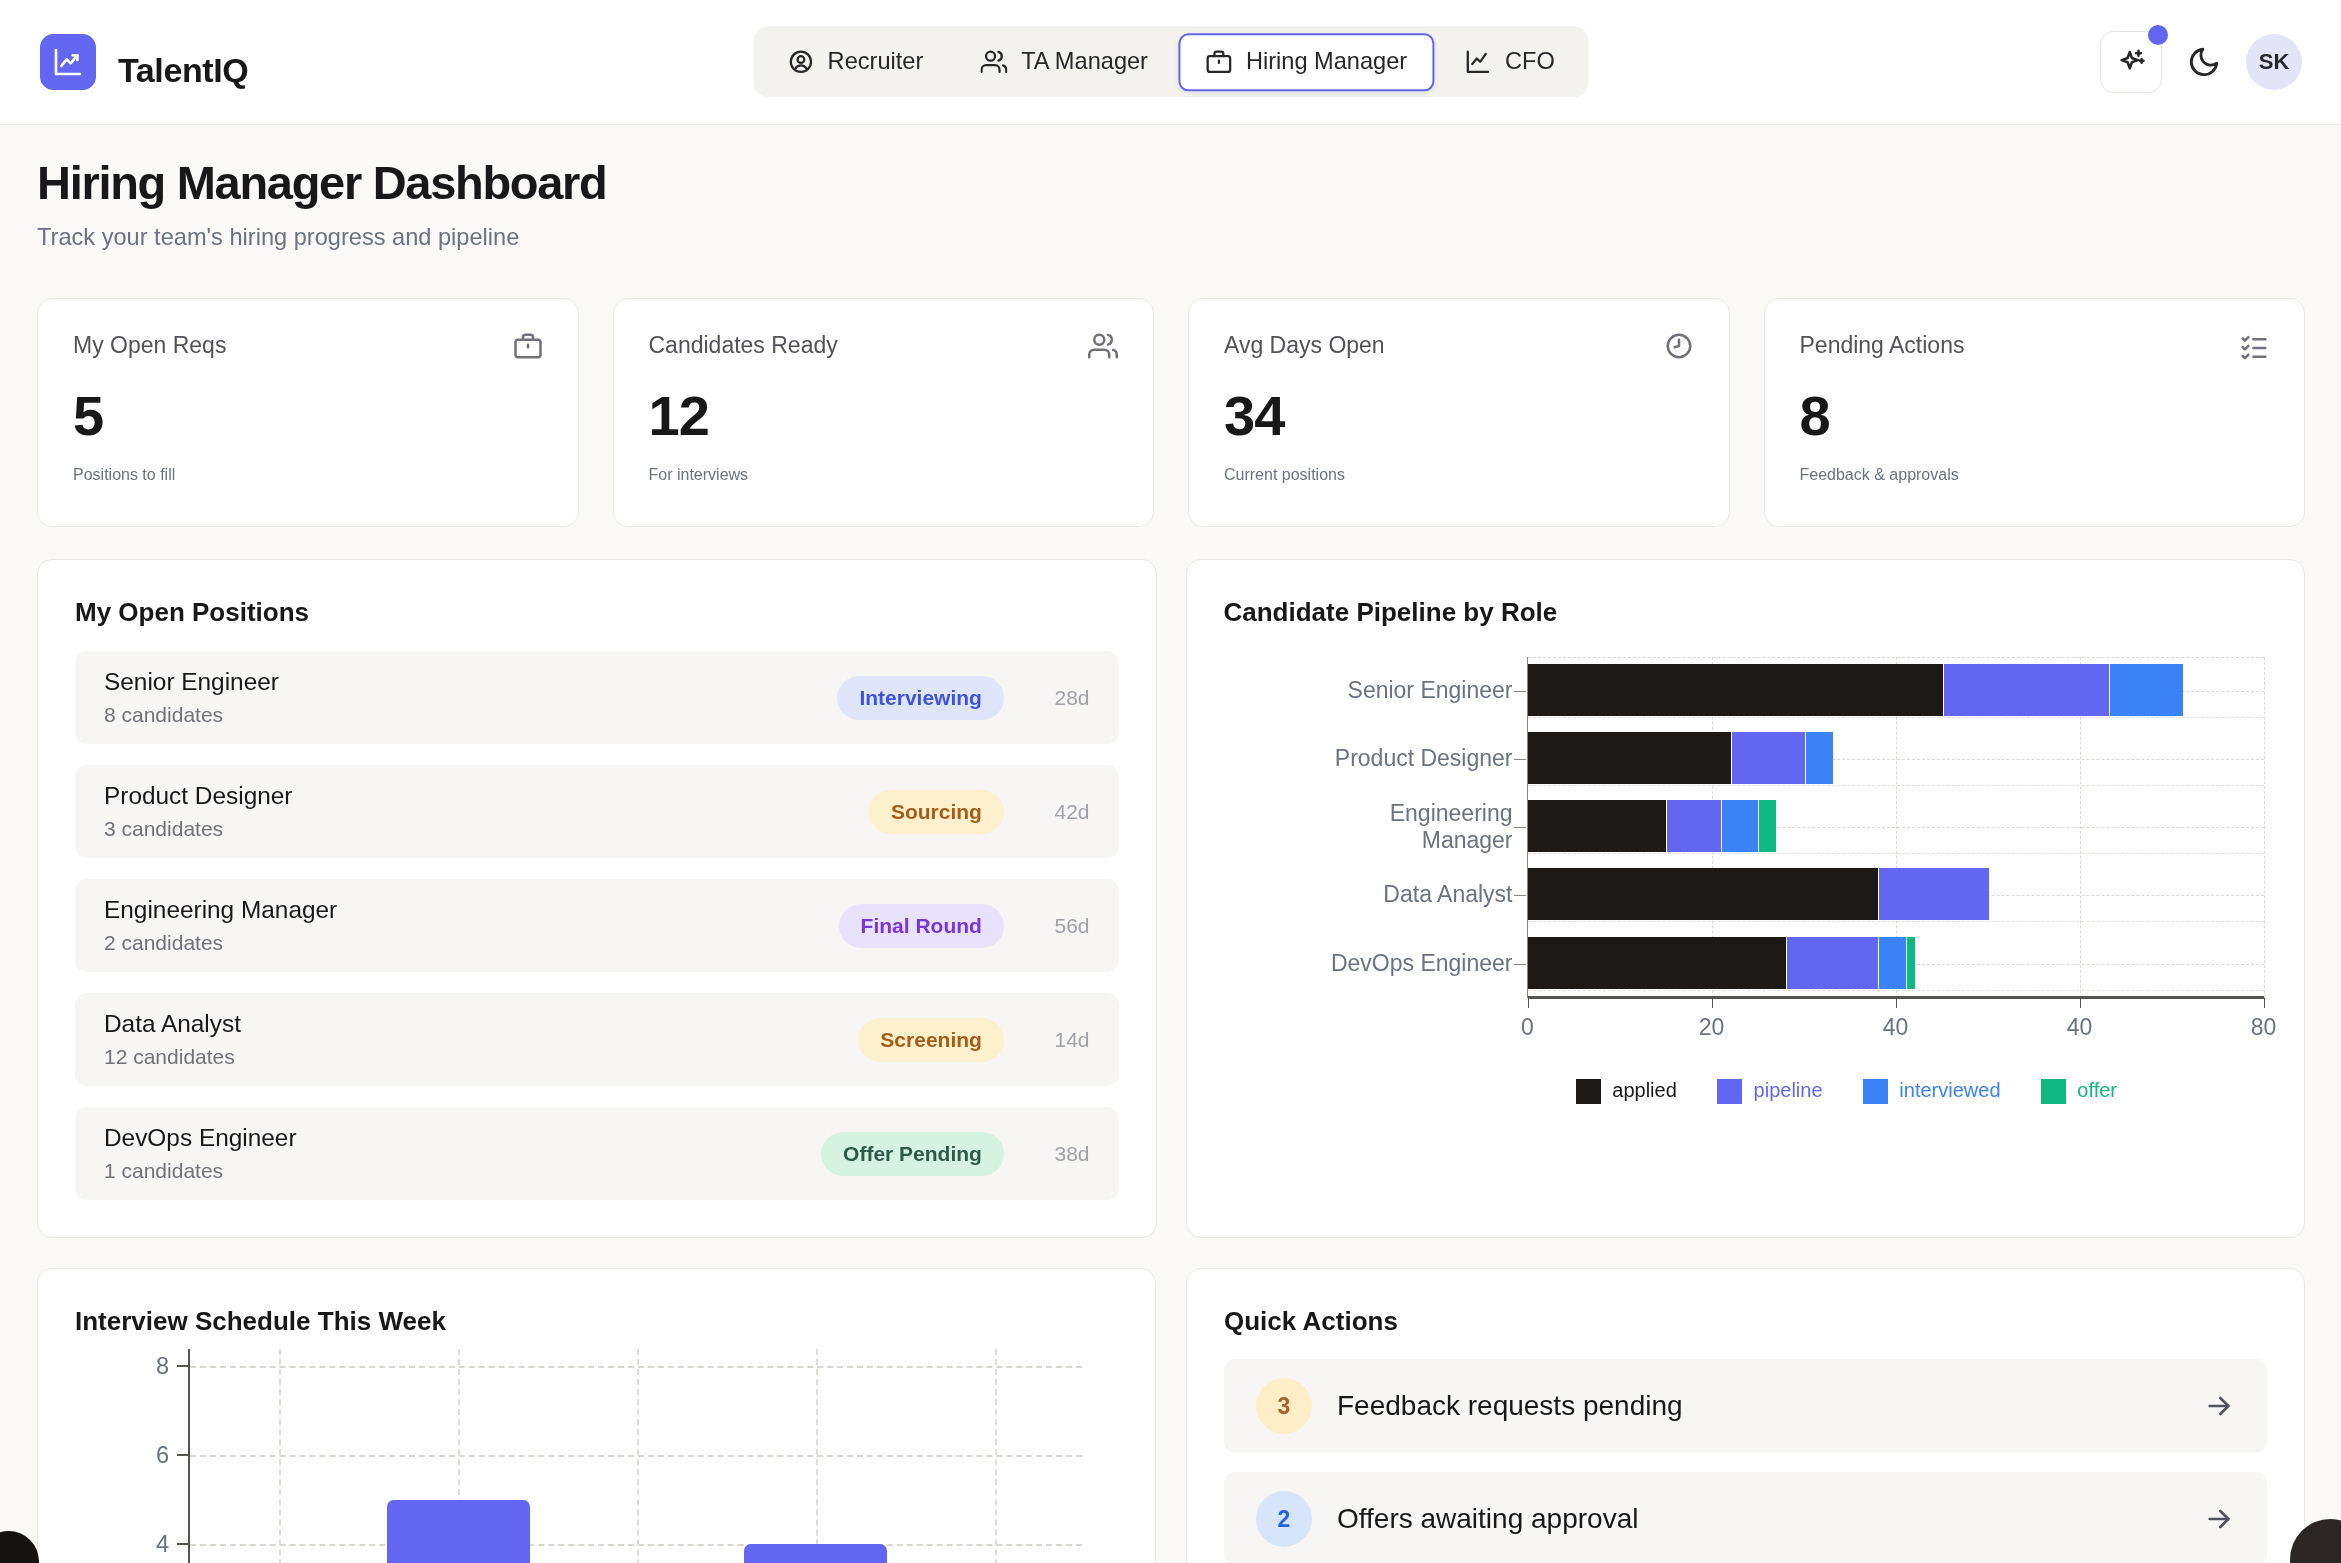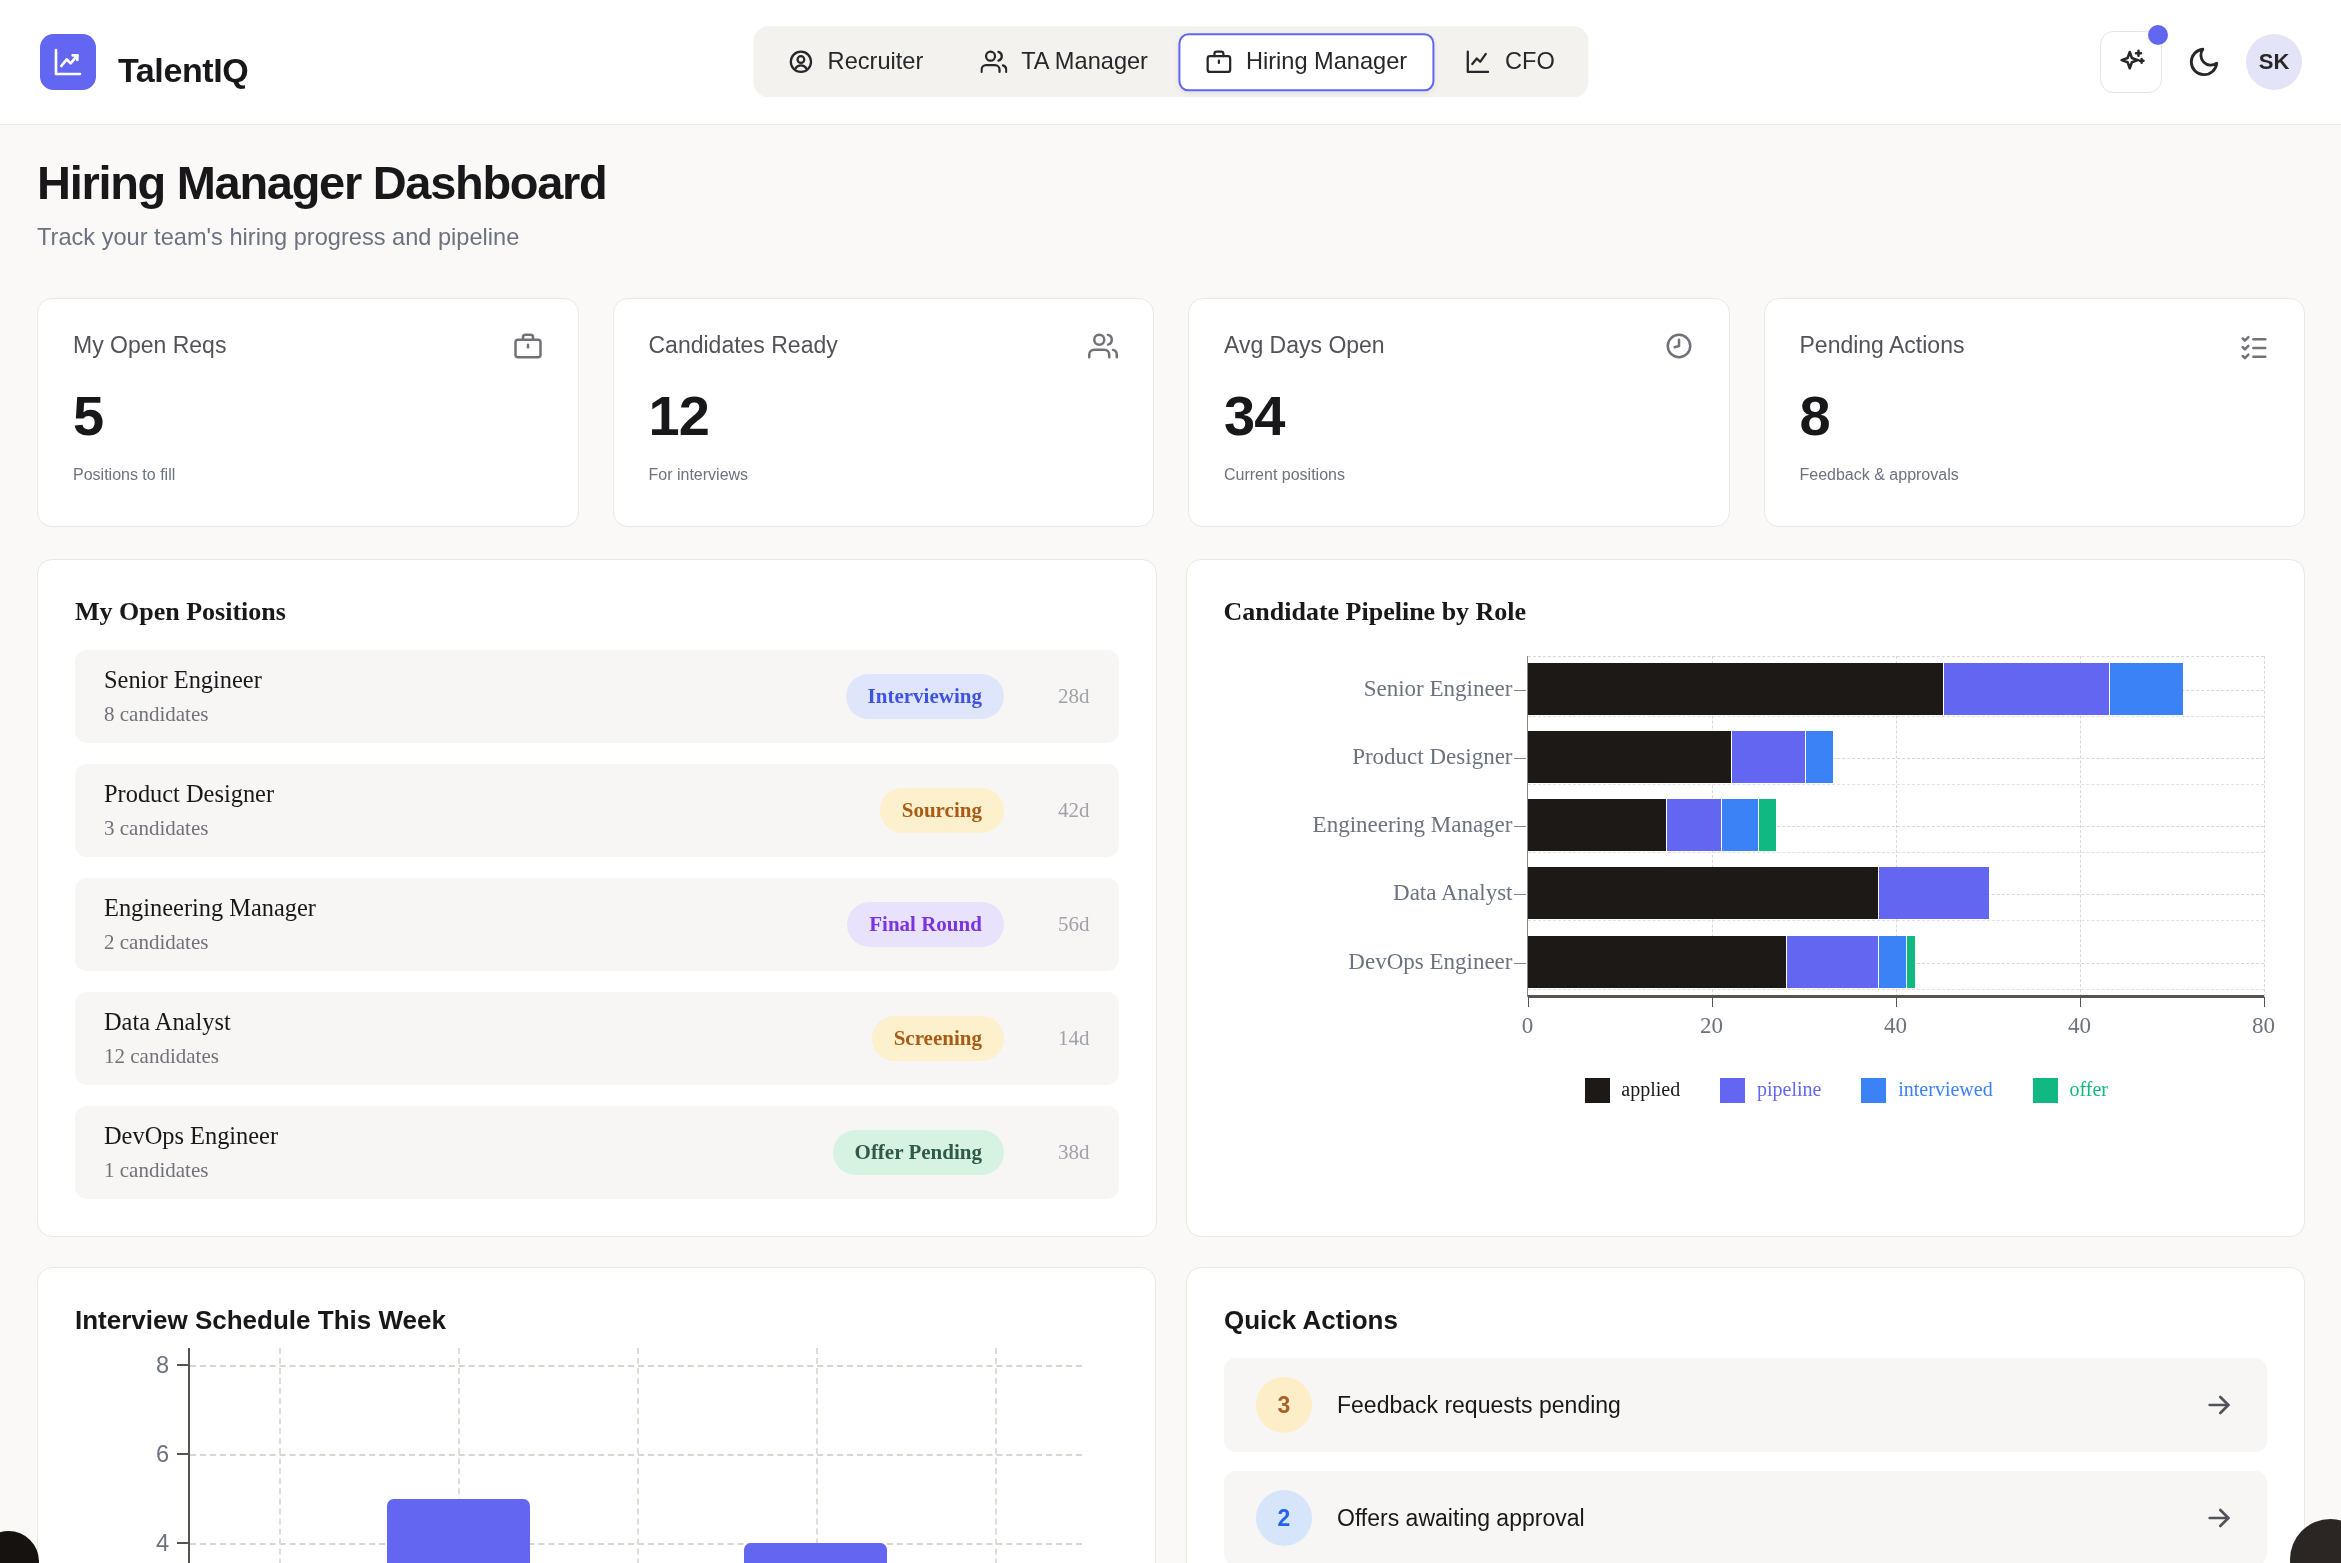--- a/index.html
+++ b/index.html
@@ -54,21 +54,21 @@
   .card, .panel {
     background:#ffffff; border:1.7px solid #eae8e4; border-radius:15px;
   }
   .card { padding:32px 35px; height:229px; }
   .card-head { display:flex; justify-content:space-between; align-items:center; }
   .card-label { font-size:23px; font-weight:500; color:#52525b; }
   .card-icon { color:#71717a; } .card-icon svg { width:30px; height:30px; }
   .card-value { font-size:56px; font-weight:700; margin-top:22px; letter-spacing:-0.8px; }
   .card-sub { font-size:16px; color:#6b7280; margin-top:18.5px; }
   
-  .main-row { display:grid; grid-template-columns:1fr 1fr; gap:29px; margin-top:32px; align-items:stretch;font-family:Liberation Serif, serif; }
+  .main-row { display:grid; grid-template-columns:1fr 1fr; gap:29px; margin-top:32px; align-items:stretch; }
   .panel { padding:37px; }
   .panel-title { font-size:26px; font-weight:600; }
   
   .pos-list { margin-top:23.6px; display:flex; flex-direction:column; gap:21px; }
   .pos-row {
     background:#f7f6f4; border-radius:11.8px; height:93px; padding:0 29px;
     display:flex; align-items:center; cursor:pointer;
   }
   .pos-info { display:flex; flex-direction:column; gap:7.6px; }
   .pos-role { font-size:24.4px; font-weight:500; color:#18181b; }
@@ -112,21 +112,21 @@
   .sched-vgrid { position:absolute; top:0; bottom:0; border-left:2.5px dashed #e0ddd9; }
   .sched-bar { position:absolute; width:143px; background:#6366f1; border-radius:6.7px 6.7px 0 0; bottom:0; }
   
   .qa-list { margin-top:22px; display:flex; flex-direction:column; gap:19.3px; }
   .qa-row {
     background:#f7f6f4; border-radius:11.8px; height:94px; padding:0 32px;
     display:flex; align-items:center; gap:25px; cursor:pointer;
   }
   .qa-count { width:56px; height:56px; border-radius:50%; display:flex; align-items:center;
     justify-content:center; font-size:23px; font-weight:600; flex:0 0 auto; }
-  .qa-label { font-size:23px; font-weight:500; color:#18181b; flex:1; }
+  .qa-label { font-size:28px; font-weight:500; color:#18181b; flex:1; }
   .qa-arrow { color:#52525b; display:flex; } .qa-arrow svg { width:32px; height:32px; }
   
   .corner-left { position:absolute; left:-22px; bottom:-29px; width:61px; height:61px; border-radius:50%; background:#151210; }
   .corner-right { position:absolute; right:-29px; bottom:-37px; width:81px; height:81px; border-radius:50%; background:#2b2624; }
 </style>
 </head>
 <body>
 
 <header class="topbar">
   <div class="brand">

